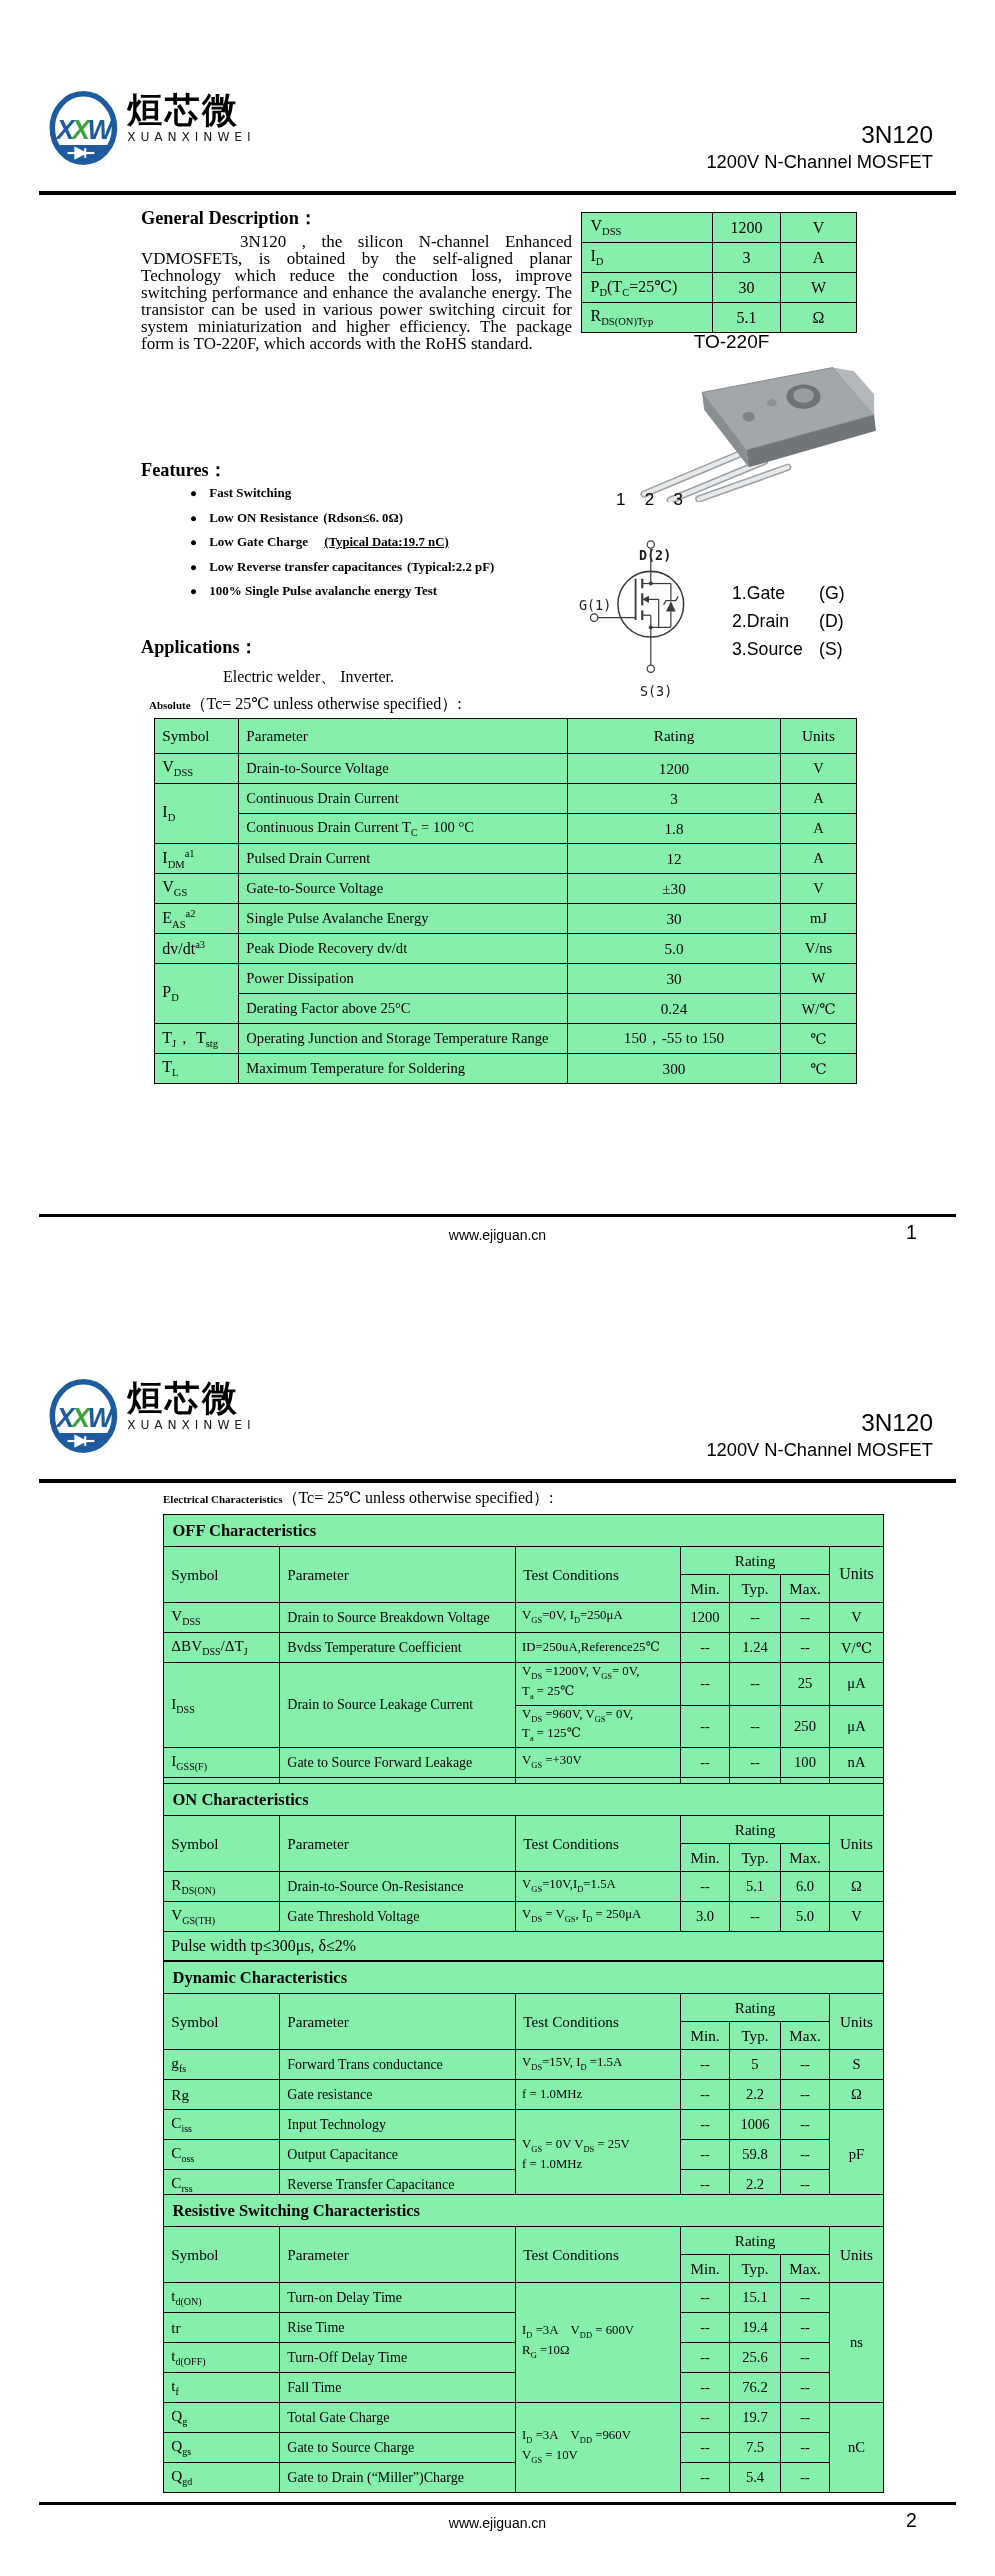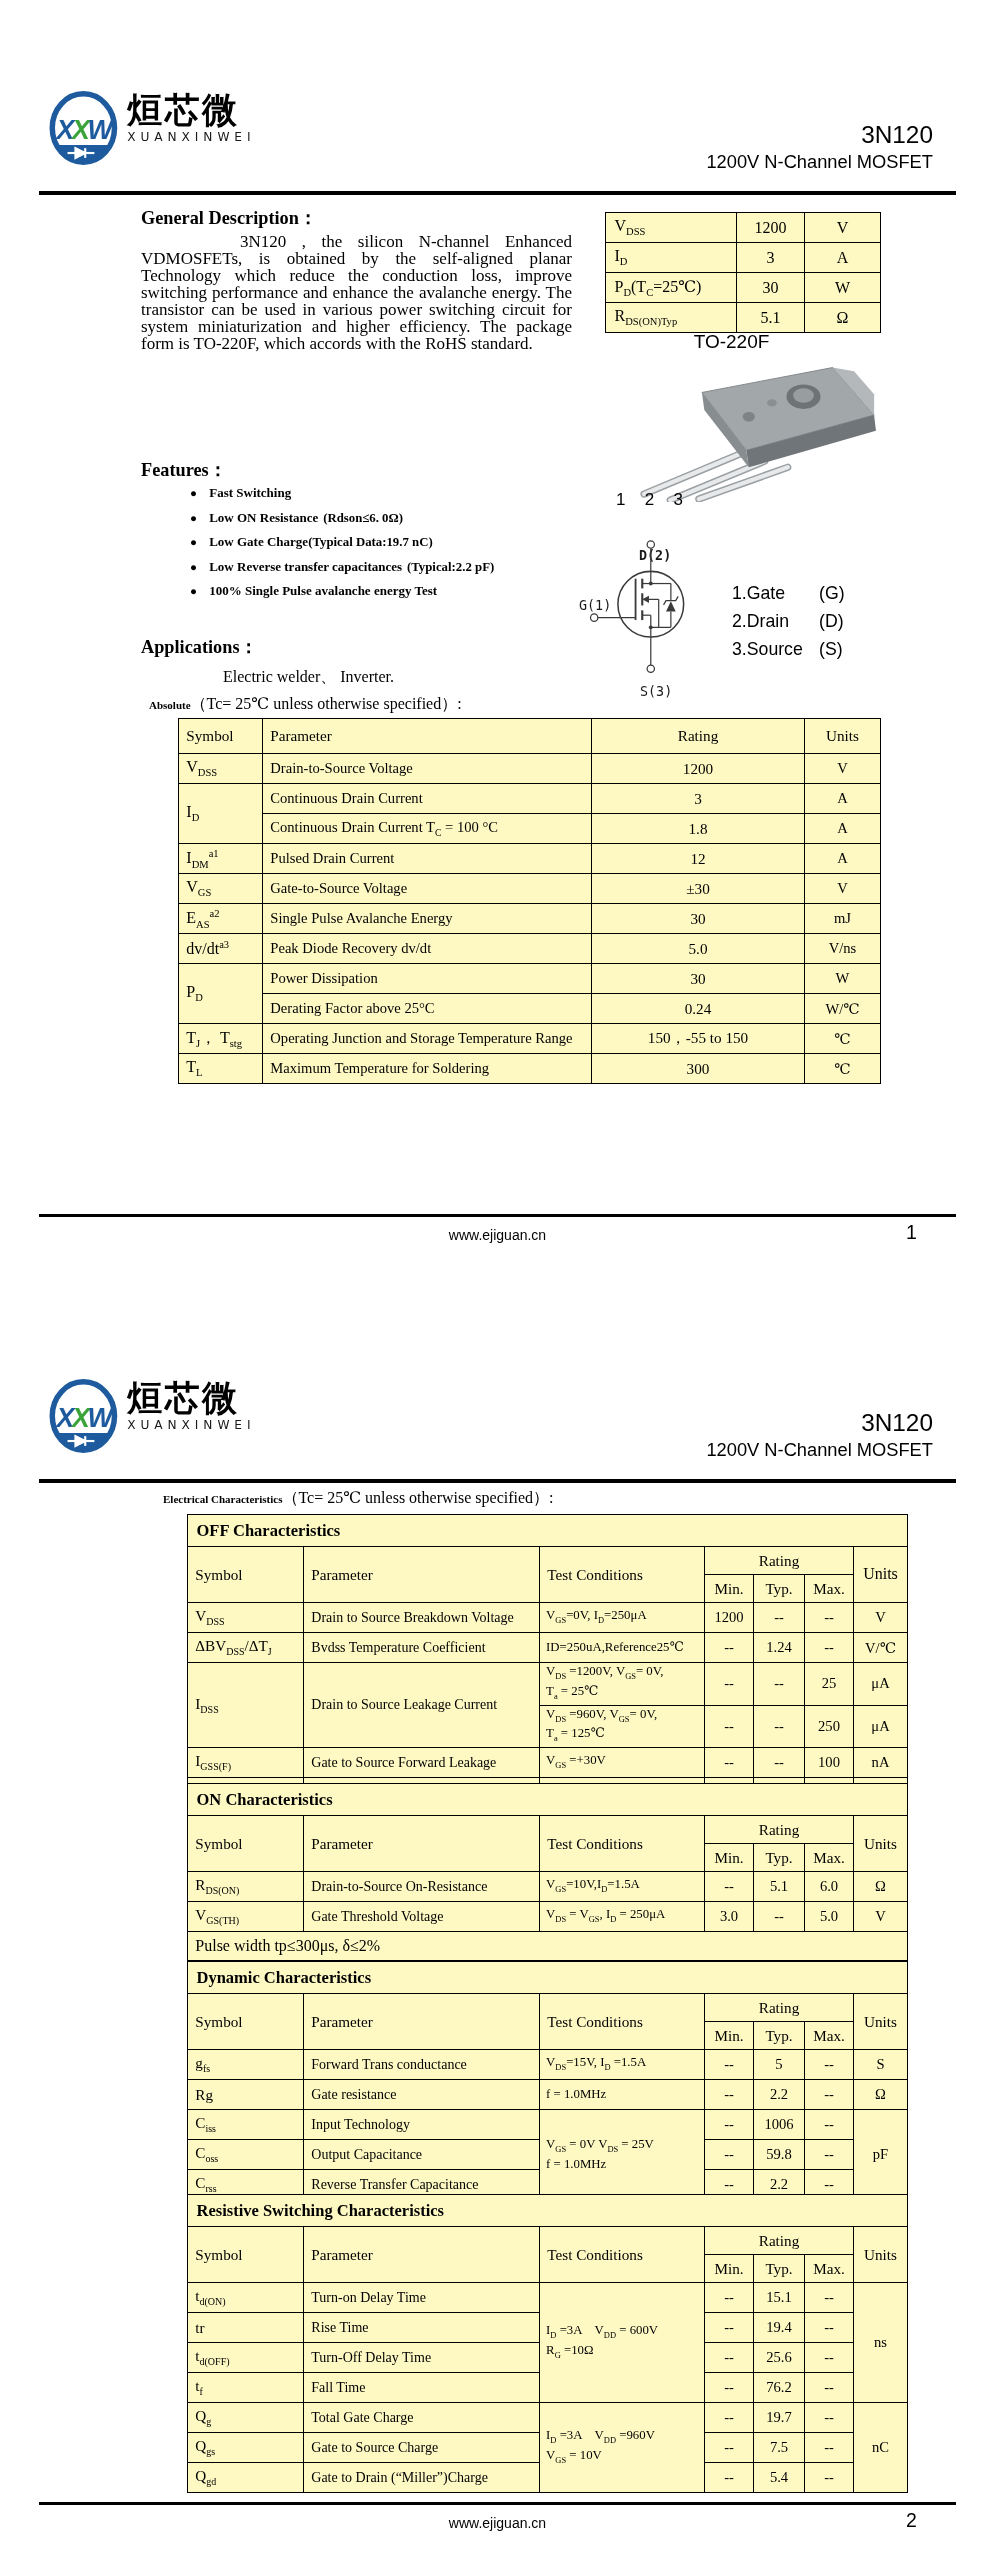--- a/index.html
+++ b/index.html
@@ -23,21 +23,21 @@
   .sec-title{font-weight:bold;font-size:18.3px;}
   .para{width:431px;font-size:17px;line-height:17px;text-align:justify;text-indent:99px;}
   .bullets .item{display:flex;align-items:baseline;margin-bottom:8.5px;font-weight:bold;}
   .dot{font-size:11.6px;margin-right:12.2px;}
   .b-main{font-size:13px;white-space:nowrap;}
   .b-note{font-size:12.8px;margin-left:4.9px;white-space:nowrap;}
   .apps-text{font-size:16px;}
   .mix-title .b{font-weight:bold;font-size:11px;}
   .mix-title .r{font-size:16px;}
   
-  table.ds{border-collapse:collapse;table-layout:fixed;border:1.8px solid #000;background:#fef9c3;margin-left:24px;}
+  table.ds{border-collapse:collapse;table-layout:fixed;border:1.8px solid #000;background:#86efac;}
   table.ds td{border:1.2px solid #000;overflow:hidden;vertical-align:middle;}
   table.ds tr.g td{border-top-width:1.8px;}
   td.c{text-align:center;}
   td.pl{padding-left:7.3px;}
   .quick td{height:27px;font-size:16px;}
   .quick td.pl{padding-left:8.5px;}
   .abst td{height:27px;}
   .abst td.hd{height:32px;font-size:15.2px;}
   .abst td.sym{font-size:16px;padding-left:7.3px;}
   .abst td.par{font-size:14.6px;padding-left:7.3px;}
@@ -200,21 +200,21 @@
         <span class="b-note"></span>
       </div>
     <div class="item">
         <span class="dot">●</span>
         <span class="b-main">Low ON Resistance</span>
         <span class="b-note">(Rdson≤6. 0Ω)</span>
       </div>
     <div class="item">
         <span class="dot">●</span>
         <span class="b-main">Low Gate Charge</span>
-        <span class="b-note" style="margin-left:0;">(Typical Data:19.7 nC)</span>
+        <span class="b-note" style="margin-left:16px;text-decoration:underline;">(Typical Data:19.7 nC)</span>
       </div>
     <div class="item">
         <span class="dot">●</span>
         <span class="b-main">Low Reverse transfer capacitances</span>
         <span class="b-note">(Typical:2.2 pF)</span>
       </div>
     <div class="item">
         <span class="dot">●</span>
         <span class="b-main">100% Single Pulse avalanche energy Test</span>
         <span class="b-note"></span>

